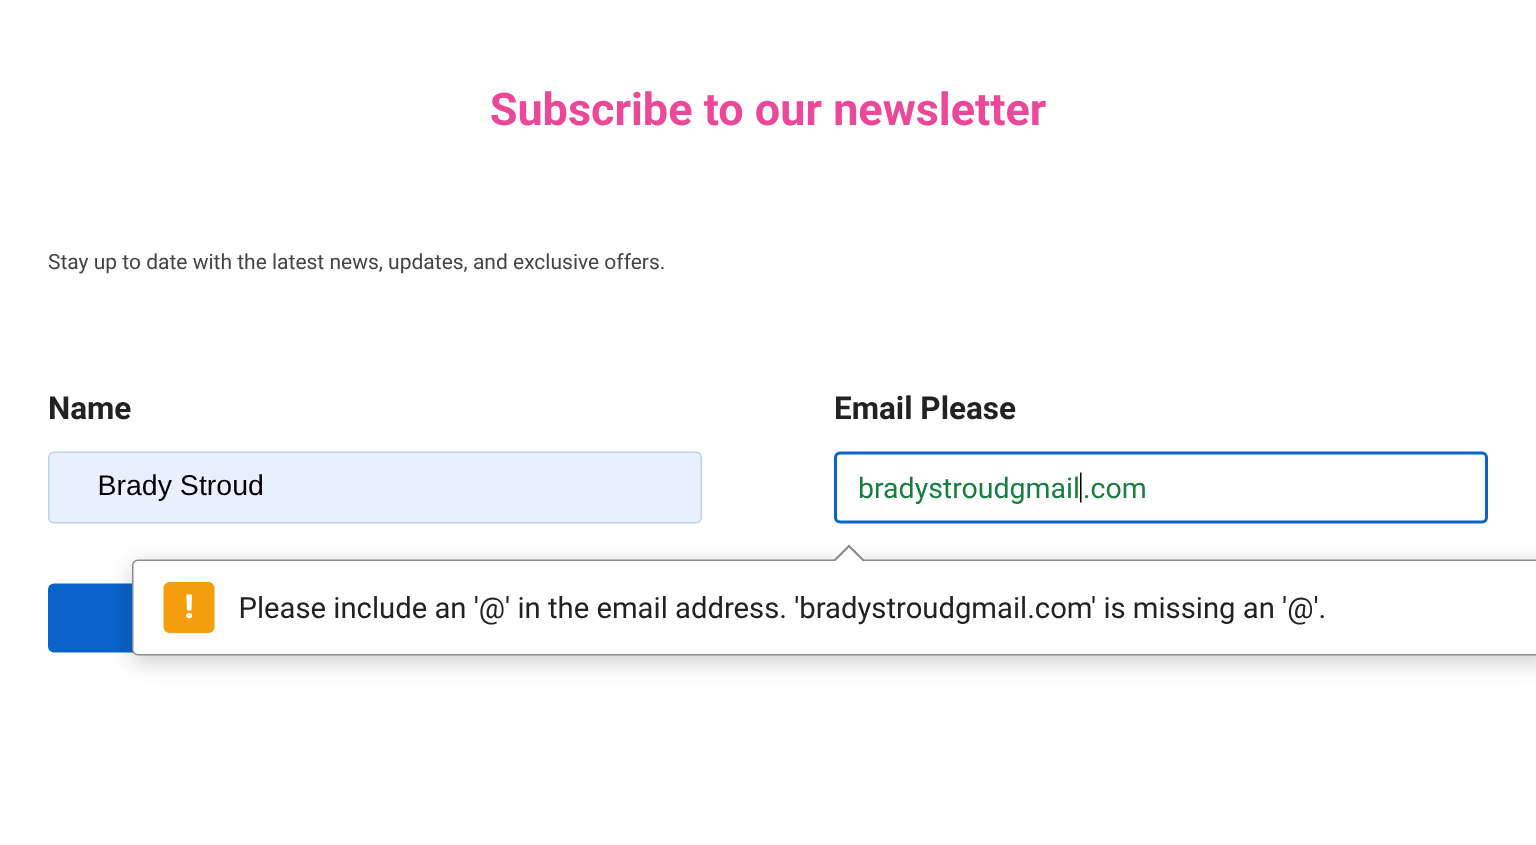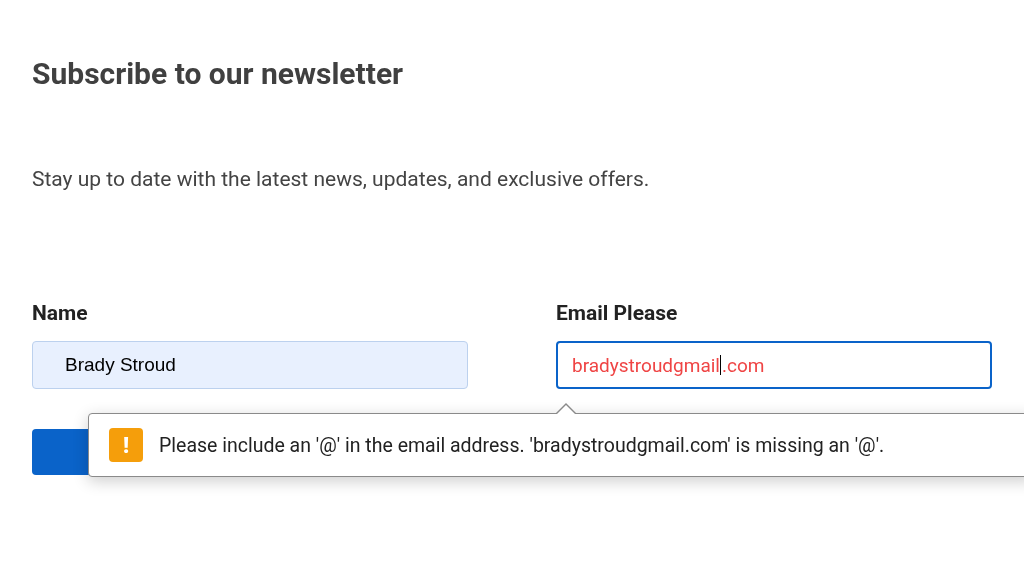--- a/index.html
+++ b/index.html
@@ -12,27 +12,28 @@
       background: #fff;
       width: 1024px;
       height: 563px;
       padding: 56px 32px;
       color: #1a1a1a;
       position: relative;
     }
     .page-title {
       font-size: 30px;
       font-weight: 700;
-      color: #404040;
+      color: #ec4899;
       margin-bottom: 76px;
+      text-align: center;
     }
     .subtitle {
-      font-size: 21px;
+      font-size: 14px;
       color: #444;
-      margin-bottom: 110px;
+      margin-bottom: 78px;
     }
     .form-row {
       display: flex;
       gap: 88px;
       position: relative;
     }
     .field-group {
       flex: 1;
       display: flex;
       flex-direction: column;
@@ -132,21 +133,21 @@
     .input-display {
       width: 100%;
       height: 48px;
       padding: 0 14px;
       font-size: 19px;
       border: 2.5px solid #0a63c9;
       border-radius: 4px;
       background: #fff;
       display: flex;
       align-items: center;
-      color: #ef4444;
+      color: #15803d;
     }
   </style>
 </head>
 <body>
 
 <h1 class="page-title">Subscribe to our newsletter</h1>
 <p class="subtitle">Stay up to date with the latest news, updates, and exclusive offers.</p>
 
 <div class="form-row">
 

